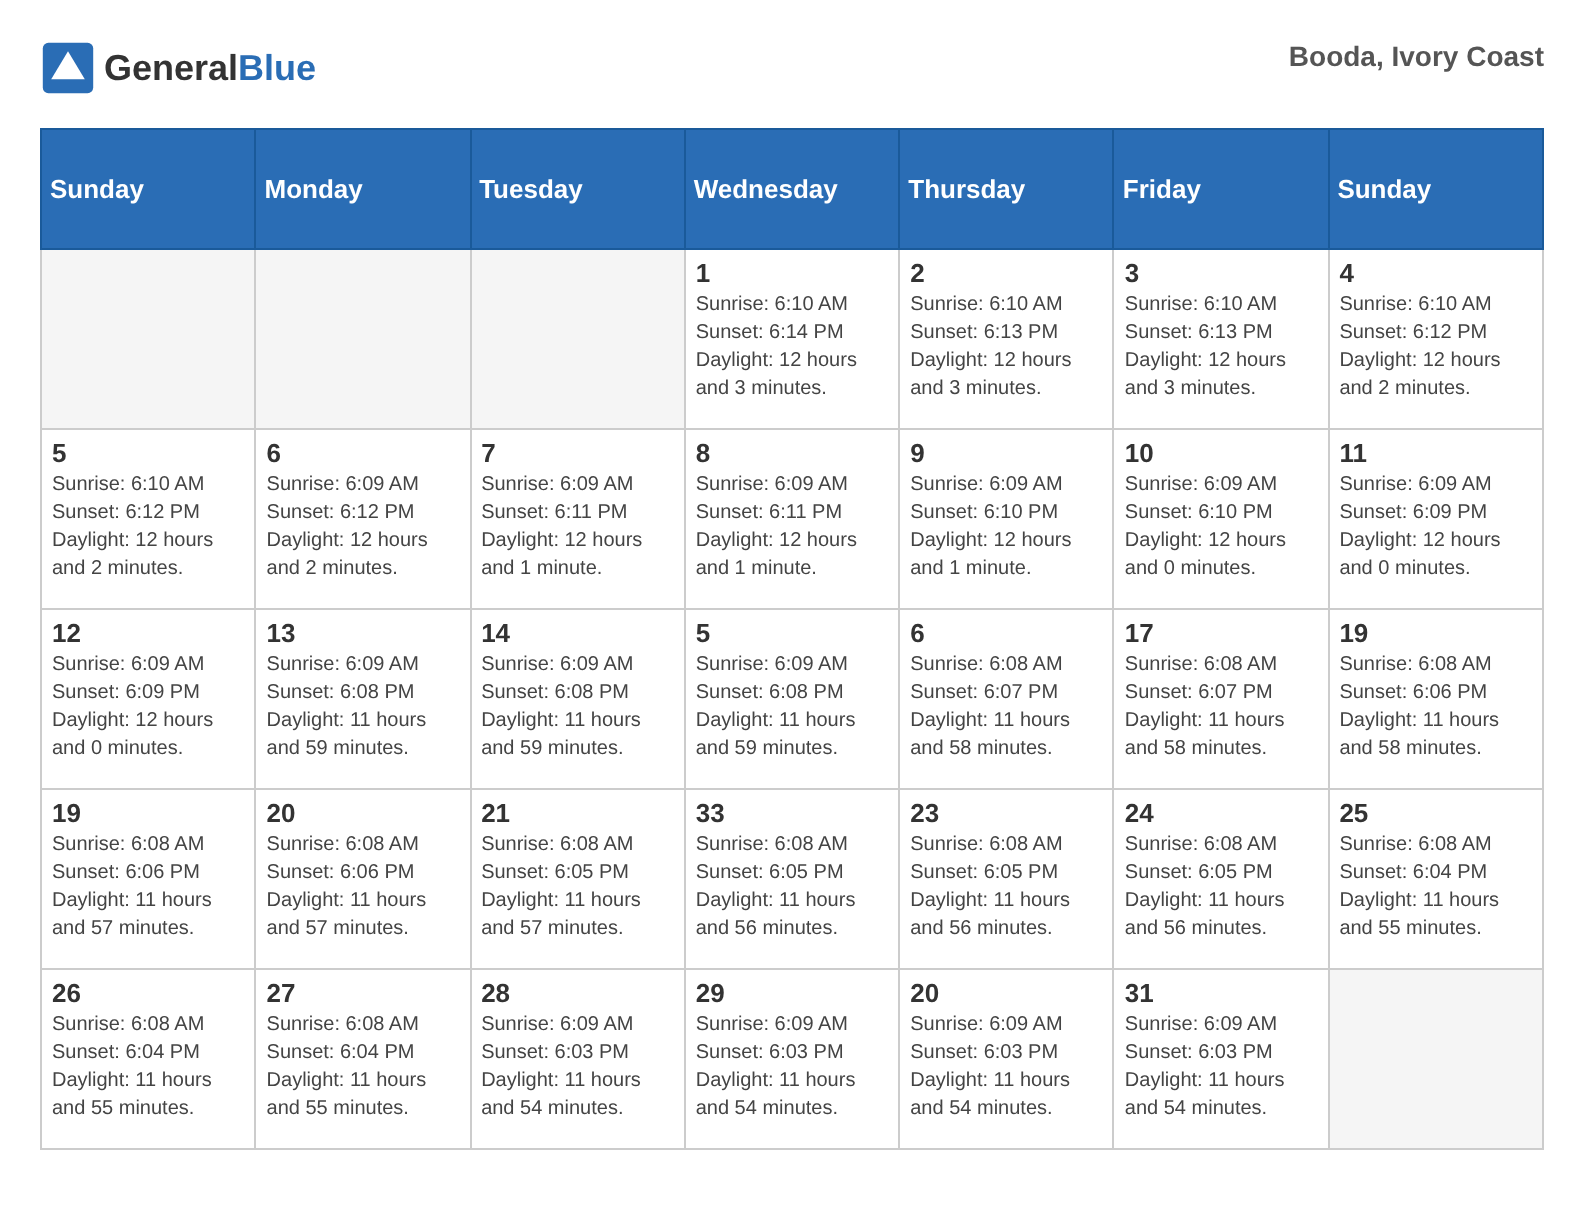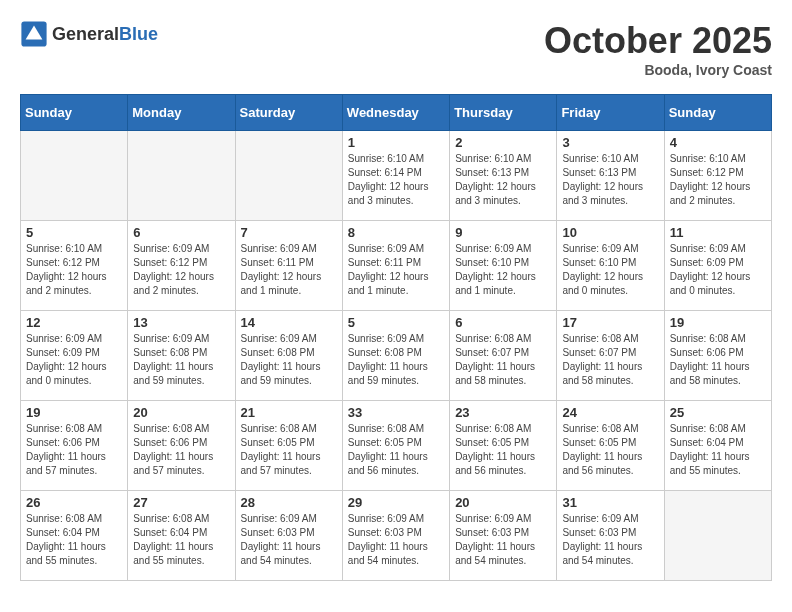--- a/index.html
+++ b/index.html
@@ -36,21 +36,21 @@
     }
     table {
       width: 100%;
       border-collapse: collapse;
     }
     thead tr th {
       background-color: #2a6db5;
       color: #fff;
       font-size: 13px;
       font-weight: bold;
-      padding: 10px 4px;
+      padding: 22px 4px;
       text-align: left;
       border: 1px solid #1a5a9a;
     }
     tbody tr td {
       vertical-align: top;
       border: 1px solid #ccc;
       padding: 4px 5px;
       font-size: 10.5px;
       color: #333;
       width: 14.28%;
@@ -93,31 +93,30 @@
         <polygon points="20,8 32,28 8,28" fill="white"></polygon>
       </svg>
       <div>
         <div style="font-size:18px;font-weight:bold;color:#333;">
           <span style="color:#333;">General</span><span style="color:#2a6db5;">Blue</span>
         </div>
       </div>
     </div>
   </div>
   <div class="title-block">
-    <div class="month-title">October 2025</div>
     <div class="location">Booda, Ivory Coast</div>
   </div>
 </div>
 
 <table>
   <thead>
     <tr>
     <th>Sunday</th>
         <th>Monday</th>
-        <th>Saturday</th>
+        <th>Tuesday</th>
         <th>Wednesday</th>
         <th>Thursday</th>
         <th>Friday</th>
         <th>Sunday</th>
       </tr>
   </thead>
   <tbody id="calendar-body">
   <tr>
         <td class="empty"></td>
         <td class="empty"></td>

